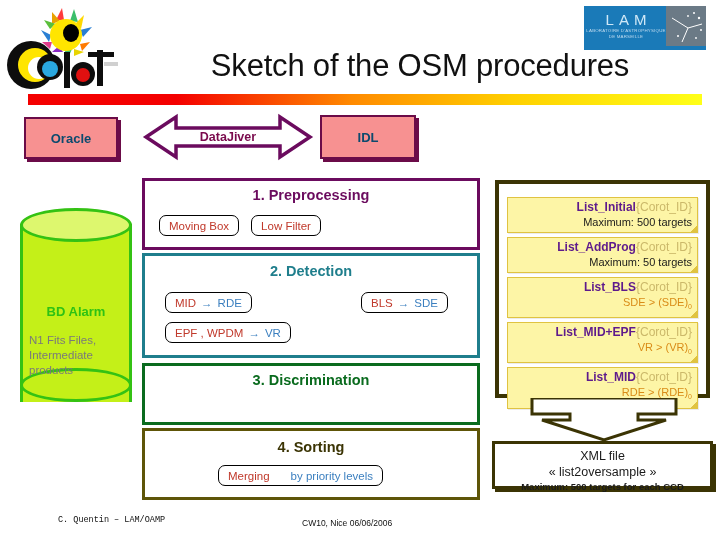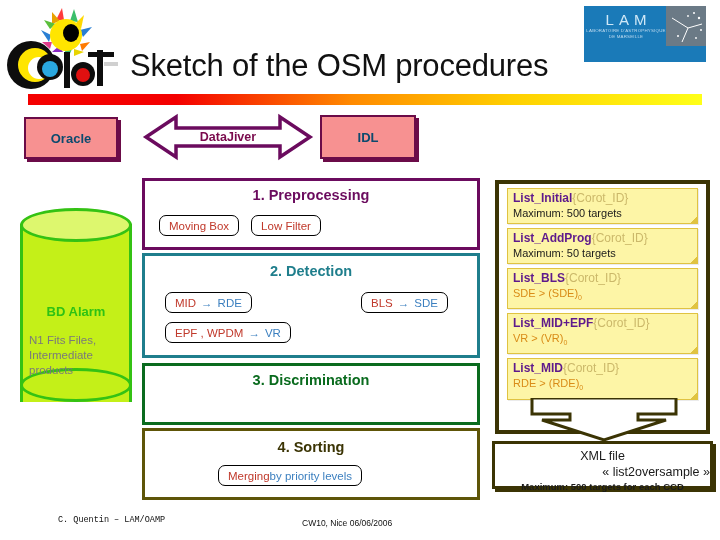--- a/index.html
+++ b/index.html
@@ -8,33 +8,33 @@
     width:720px; height:540px;
     background:#ffffff;
     font-family:"Liberation Sans", sans-serif;
     position:relative;
     overflow:hidden;
   }
 
   
   #slide-title {
     position:absolute; left:130px; top:48px; width:580px;
-    font-size:31px; color:#111111; text-align:left;
+    font-size:31px; color:#111111; text-align:center;
     letter-spacing:-0.2px; white-space:nowrap;
   }
   #gradient-bar {
     position:absolute; left:28px; top:94px; width:674px; height:11px;
     background:linear-gradient(to right,#f40000 0%,#f40000 22%,#ff8a00 48%,#ffd000 72%,#ffff18 100%);
   }
 
   
   #corot-logo { position:absolute; left:4px; top:2px; width:118px; height:92px; }
   
   #lam-logo {
-    position:absolute; left:584px; top:6px; width:122px; height:56px;
+    position:absolute; left:584px; top:6px; width:122px; height:44px;
     background:#1a7ab8; overflow:hidden;
   }
   #lam-logo .lam-left {
     position:absolute; left:0; top:0; width:84px; height:40px;
     display:flex; flex-direction:column; align-items:center; justify-content:center;
   }
   #lam-logo .lam-word {
     color:#cfe8f7; font-size:15px; letter-spacing:5px; font-weight:300; line-height:15px;
     padding-left:5px;
   }
@@ -110,22 +110,22 @@
 
   #pre-row { position:absolute; left:14px; top:34px; width:310px; display:flex; gap:12px; }
   #det-mid  { position:absolute; left:20px; top:36px; }
   #det-bls  { position:absolute; left:216px; top:36px; }
   #det-epf  { position:absolute; left:20px; top:66px; }
   #disc-box { position:absolute; left:119px; top:31px; }
   #sort-box { position:absolute; left:73px; top:34px; }
 
   
   #list-panel {
-    position:absolute; left:495px; top:180px; width:215px; height:254px;
-    border:4px solid #3b3404; background:#ffffff; padding:4px 8px;
+    position:absolute; left:495px; top:180px; width:215px; height:218px;
+    border:4px solid #3b3404; background:#ffffff; padding:13px 8px;text-align:right;
   }
   .listcard {
     position:relative; background:#fdf5a6; border:1px solid #e0c341;
     padding:2px 5px 3px 5px; margin-bottom:4px;
     box-shadow:1px 1px 0 rgba(0,0,0,.08);
   }
   .listcard .lc-name { font-size:12px; font-weight:bold; color:#5e1a8c; line-height:15px; }
   .listcard .lc-id   { font-weight:normal; color:#cbb86a; }
   .listcard .lc-sub  { font-size:11px; color:#1a1a1a; line-height:14px; }
   .listcard .lc-sub.orange { color:#d98c18; }
@@ -136,21 +136,21 @@
   }
 
   
   #xml-arrow { position:absolute; left:530px; top:398px; width:148px; height:44px; }
   #xml-box {
     position:absolute; left:492px; top:441px; width:221px; height:48px;
     border:3px solid #3b3404; background:#fff; box-shadow:3px 3px 0 #3b3404;
     text-align:center; padding-top:4px;
   }
   #xml-l1 { font-size:12.5px; color:#1a1a1a; line-height:16px; }
-  #xml-l2 { font-size:12.5px; color:#1a1a1a; line-height:16px;text-align:right; }
+  #xml-l2 { font-size:12.5px; color:#1a1a1a; line-height:16px; }
   #xml-l3 { font-size:9.5px; font-weight:bold; color:#1a1a1a; line-height:13px; }
 
   
   #footer-left  { position:absolute; left:58px;  top:515px; font-size:8.5px; color:#111;font-family:Liberation Mono, monospace; }
   #footer-right { position:absolute; left:302px; top:518px; font-size:8.5px; color:#111; }
 </style>
 </head>
 <body>
 
 <svg id="corot-logo" viewBox="0 0 118 92">
@@ -257,21 +257,21 @@
 </div>
 
 <div class="section-box" id="sec-disc">
   <div class="section-title">3. Discrimination</div>
 </div>
 
 <div class="section-box" id="sec-sort">
   <div class="section-title">4. Sorting</div>
   <span class="roundbox" id="sort-box">
     <span class="t-red">Merging</span>
-    <span class="t-blue" style="padding-left:0">by priority levels</span>
+    <span class="t-blue" style="padding-left:21px">by priority levels</span>
   </span>
 </div>
 
 <div id="list-panel">
 
   <div class="listcard">
     <div class="lc-name">
       <span>List_Initial</span><span class="lc-id">{Corot_ID}</span>
     </div>
     <div class="lc-sub">Maximum: 500 targets</div>

